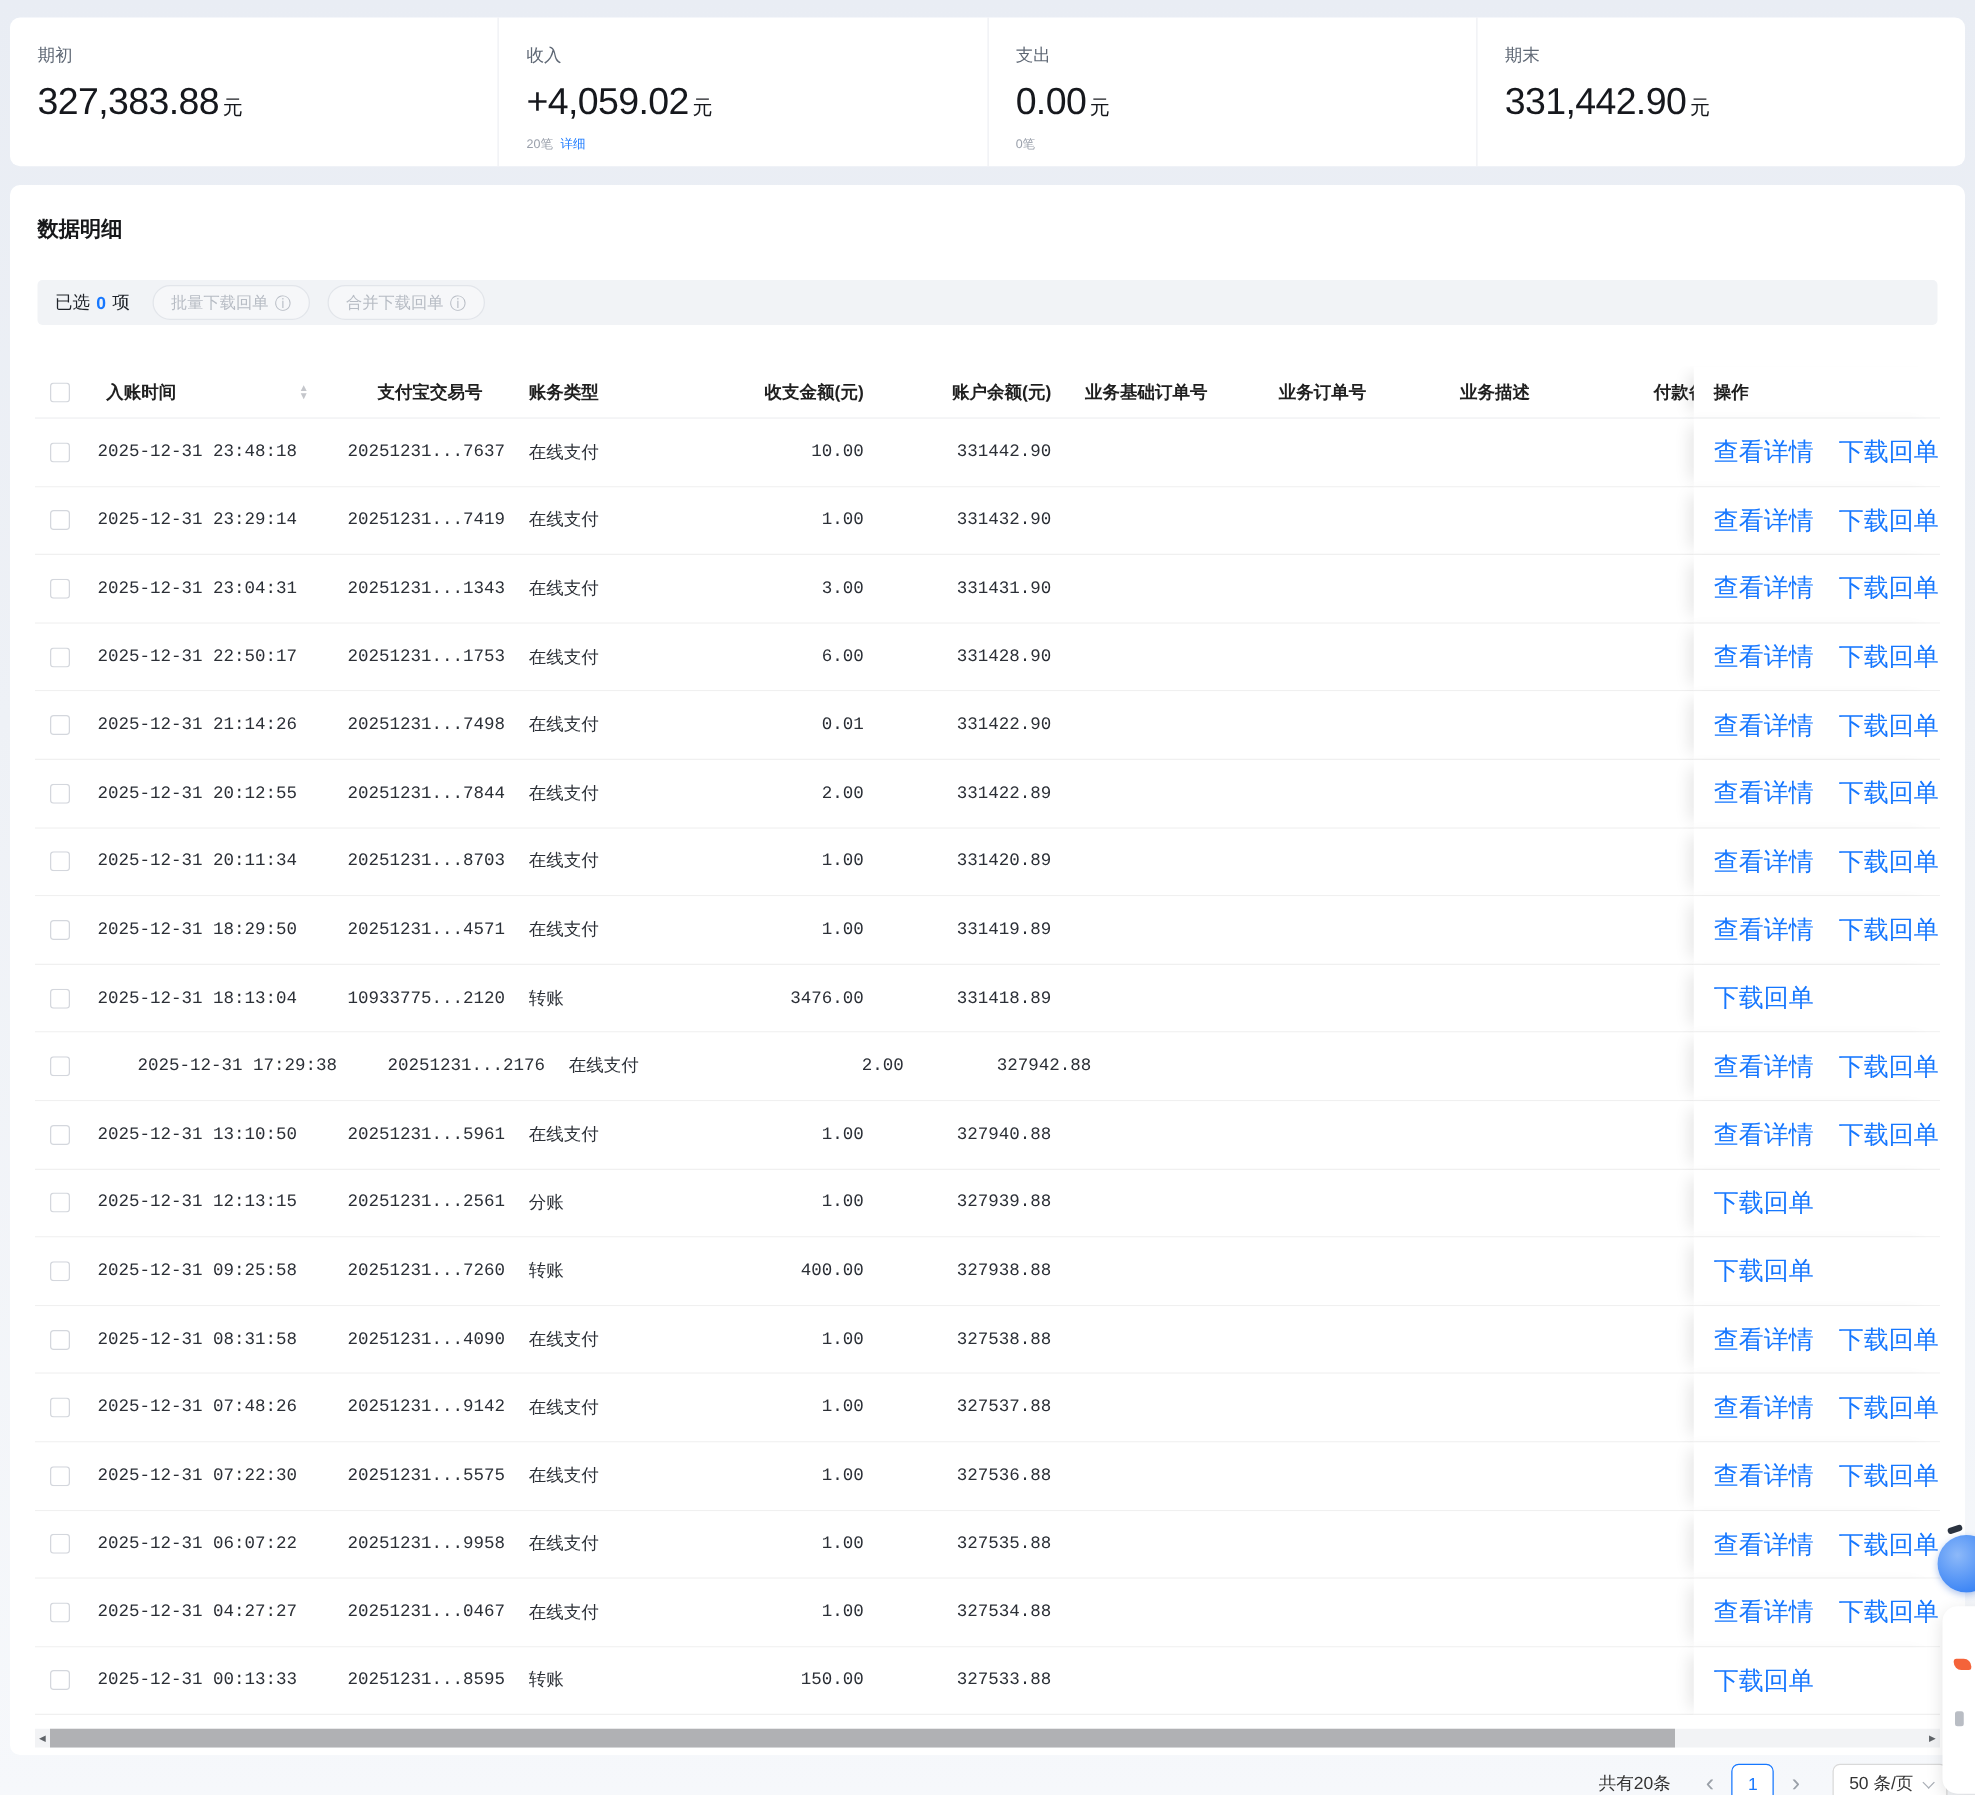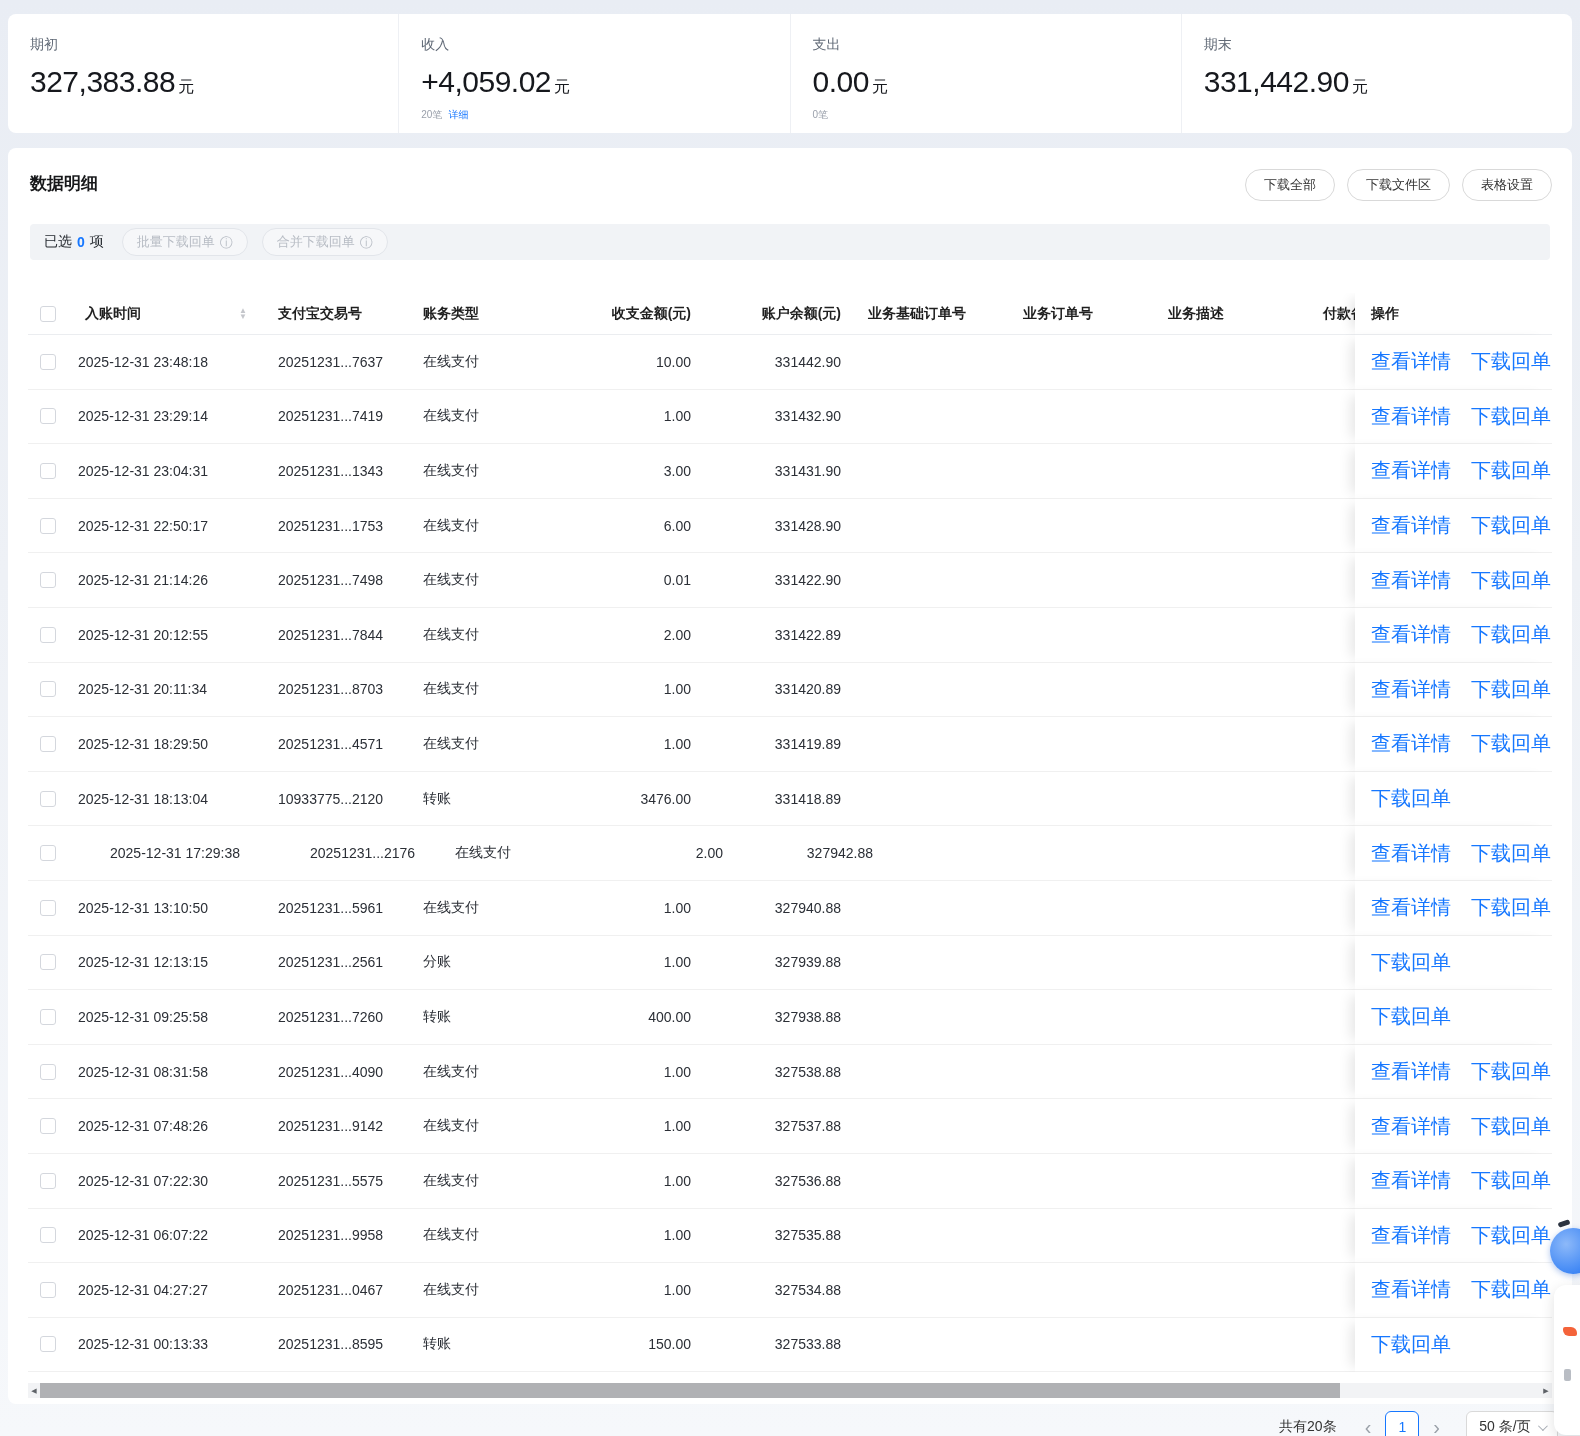--- a/index.html
+++ b/index.html
@@ -41,21 +41,21 @@
   .dis-btn {
     height:28px; padding:0 14px; margin-right:14px; border:1px solid #e2e5ea; border-radius:14px;
     background:#f6f7f9; font-size:13px; color:#b7bcc4; display:flex; align-items:center; gap:5px;
   }
   .info-i { font-size:13px; line-height:1; color:#b7bcc4; font-style:normal; }
 
   
   .table { position:absolute; top:145px; left:20px; right:20px; overflow:hidden; }
   .trow { position:relative; display:flex; align-items:center; border-bottom:1px solid #f0f0f0; background:#fff; }
   .thead-row { height:42px; font-weight:700; font-size:14px; color:#1f1f1f; border-bottom:1px solid #ebedf0; }
-  .drow { height:54.6px; font-size:14px; color:#2b2f36; }
+  .drow { height:54.6px; font-size:14px; color:#2b2f36;font-family:Liberation Mono, monospace; }
   .cell { flex:none; padding-left:13px; white-space:nowrap; overflow:hidden; display:flex; align-items:center; }
   .cell.r { justify-content:flex-end; padding-left:0; }
   .cbx-cell { width:44px; padding-left:12px; }
   .cbx { width:16px; height:16px; border:1px solid #d4d7dd; border-radius:3px; background:#fff; cursor:pointer; }
   .sort-ic { margin-left:auto; margin-right:18px; display:flex; flex-direction:column; color:#c4c6cb; font-size:8px; line-height:6px; }
   .action-cell {
     position:absolute; right:0; top:0; bottom:-1px; width:197px; background:#fff;
     display:flex; align-items:center; padding-left:16px; gap:20px;
     box-shadow:-10px 0 12px -6px rgba(0,0,0,0.10); border-bottom:1px solid #f0f0f0;
   }
@@ -136,25 +136,20 @@
       <div class="sum-label">期末</div>
       <div class="sum-value-row">
         <span class="sum-value">331,442.90</span>
         <span class="sum-unit">元</span>
       </div>
     </div>
   </section>
 
 <section class="card detail">
   <h2 class="detail-title">数据明细</h2>
-  <div class="toolbar" id="toolbar">
-      <div class="pill-btn">下载全部</div>
-      <div class="pill-btn">下载文件区</div>
-      <div class="pill-btn">表格设置</div>
-    </div>
 
   <div class="selbar" id="selbar">
     <span>已选</span>
     <span class="selcount">0</span>
     <span>项</span>
     <span class="gap"></span>
   <div class="dis-btn">
         <span>批量下载回单</span>
         <i class="info-i">ⓘ</i>
       </div>
@@ -169,21 +164,21 @@
         <div class="cell cbx-cell">
           <div class="cbx"></div>
         </div>
         <div class="cell" style="width: 193px;">
           <span>入账时间</span>
           <span class="sort-ic">
             <span>▲</span>
             <span>▼</span>
           </span>
         </div>
-        <div class="cell" style="width: 145px;">
+        <div class="cell" style="width: 145px; justify-content: center;">
           <span>支付宝交易号</span>
         </div>
         <div class="cell" style="width: 140px;">
           <span>账务类型</span>
         </div>
         <div class="cell r" style="width: 155px; padding-right: 14px;">
           <span>收支金额(元)</span>
         </div>
         <div class="cell r" style="width: 150px; padding-right: 14px;">
           <span>账户余额(元)</span>

